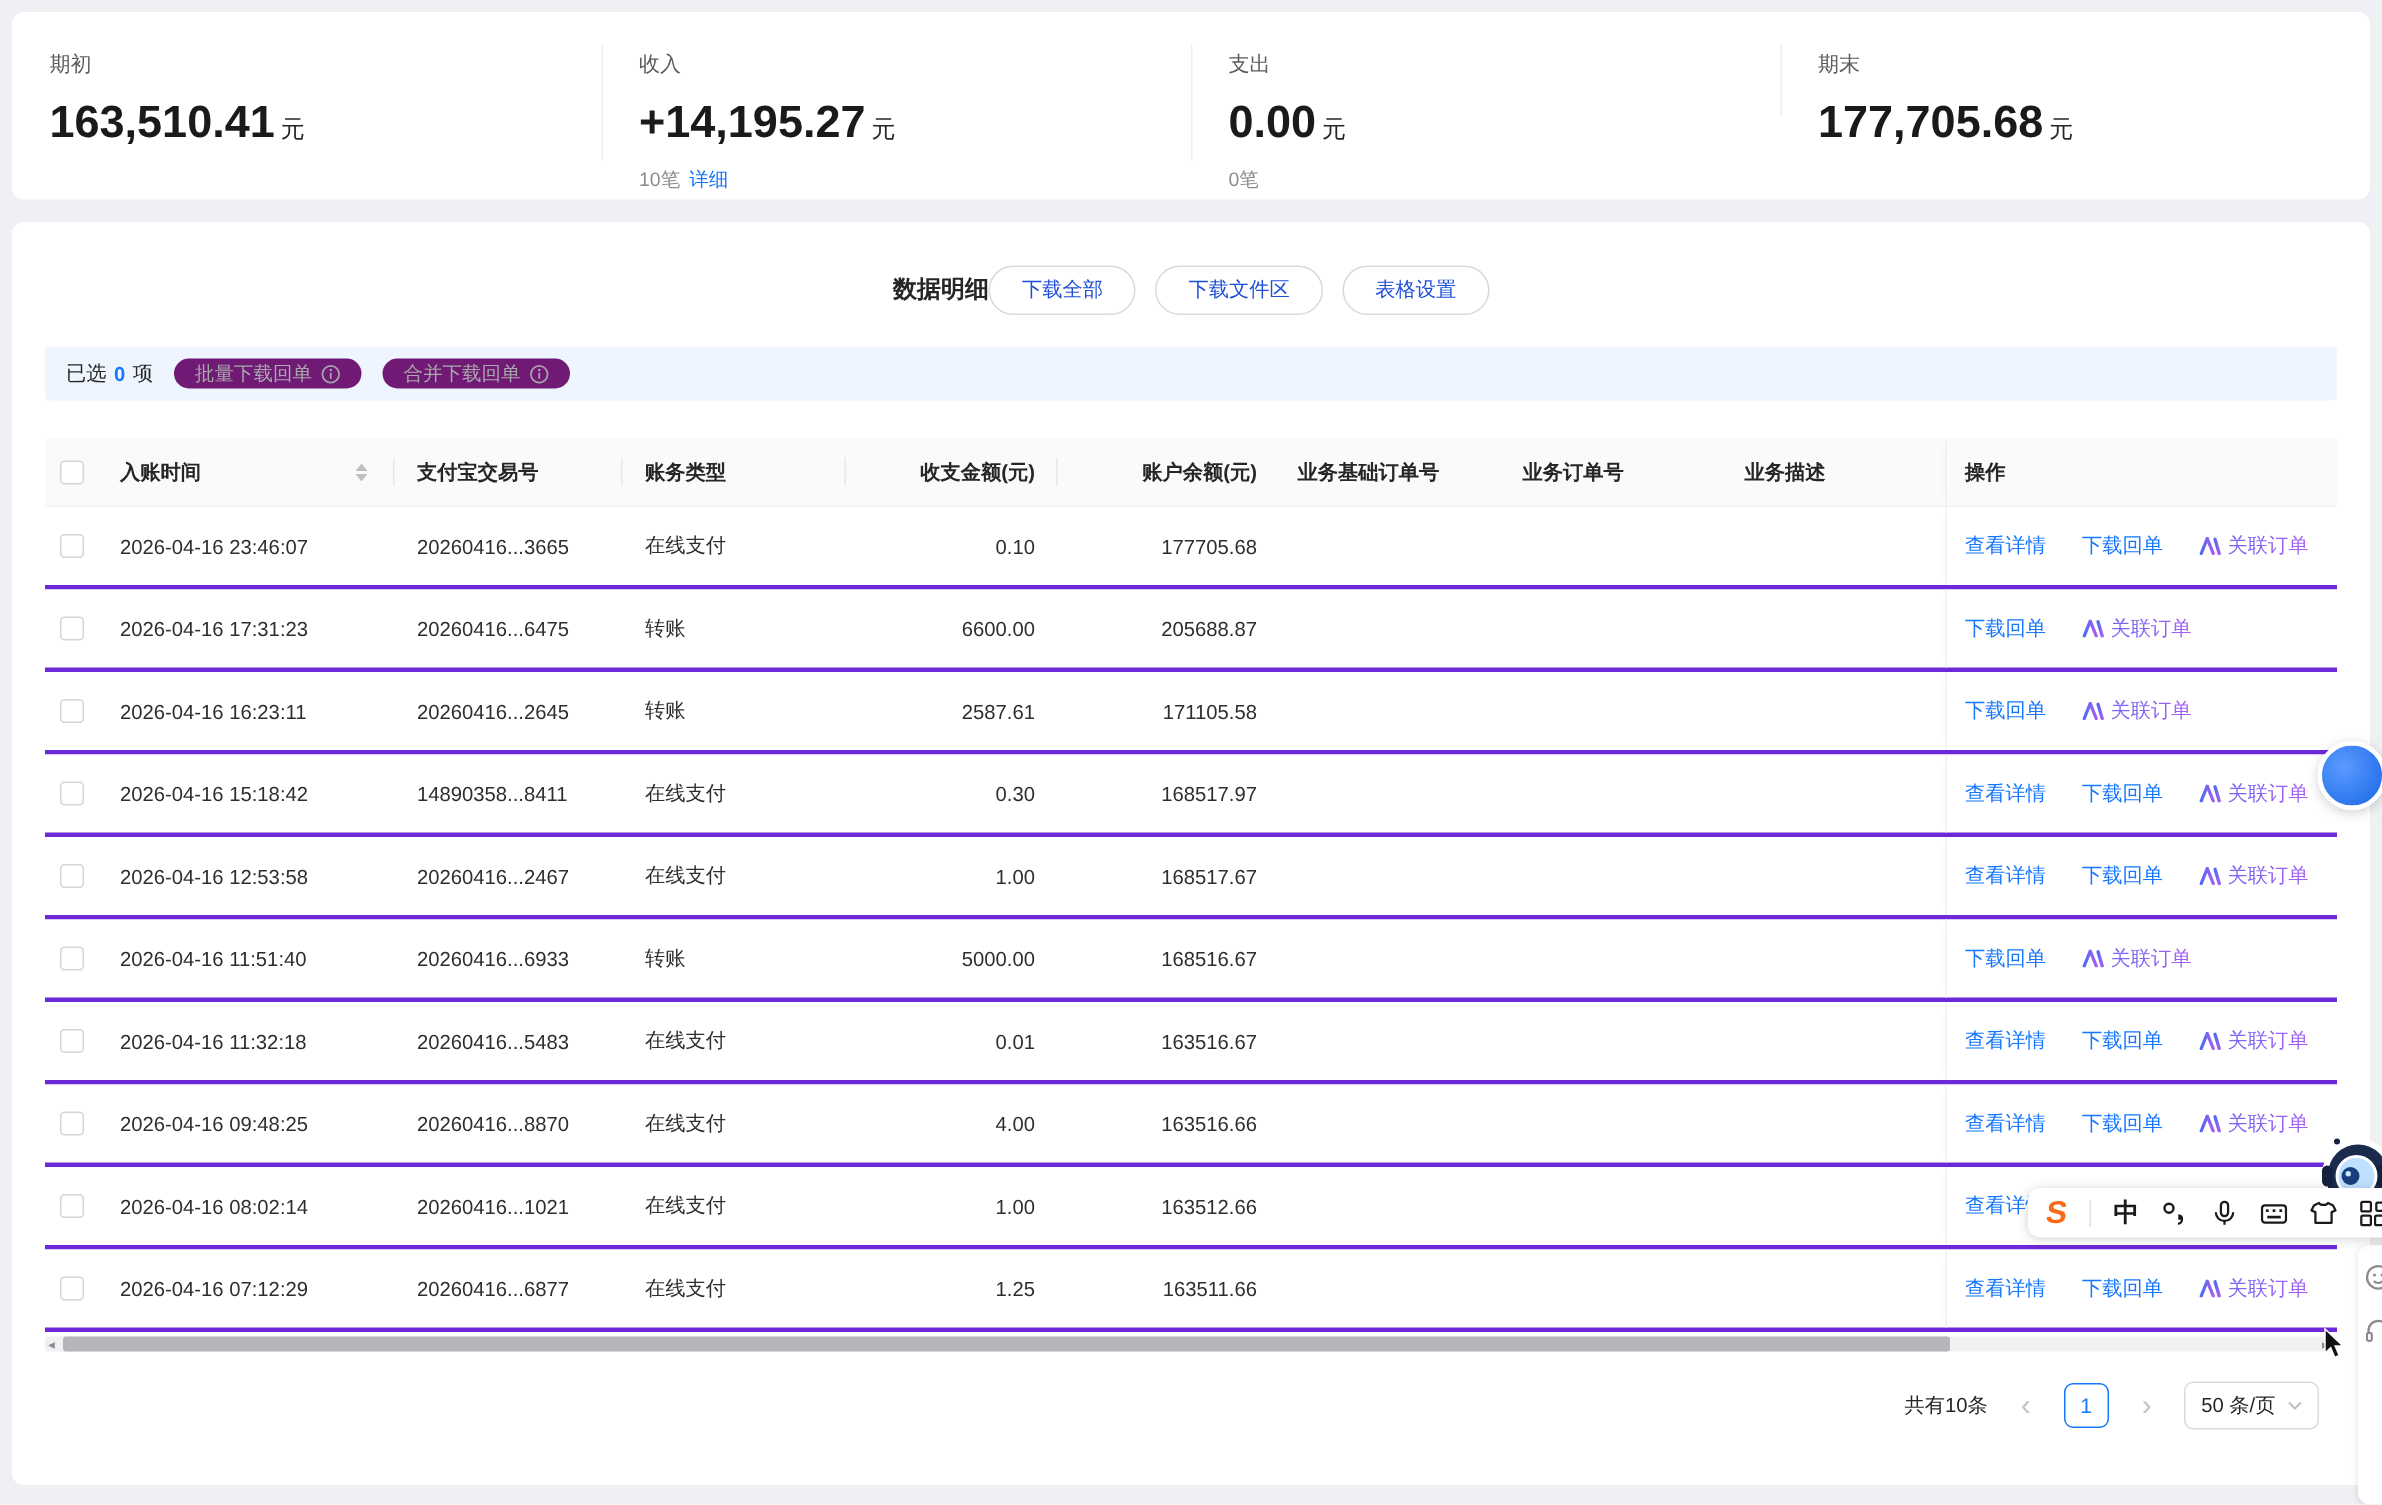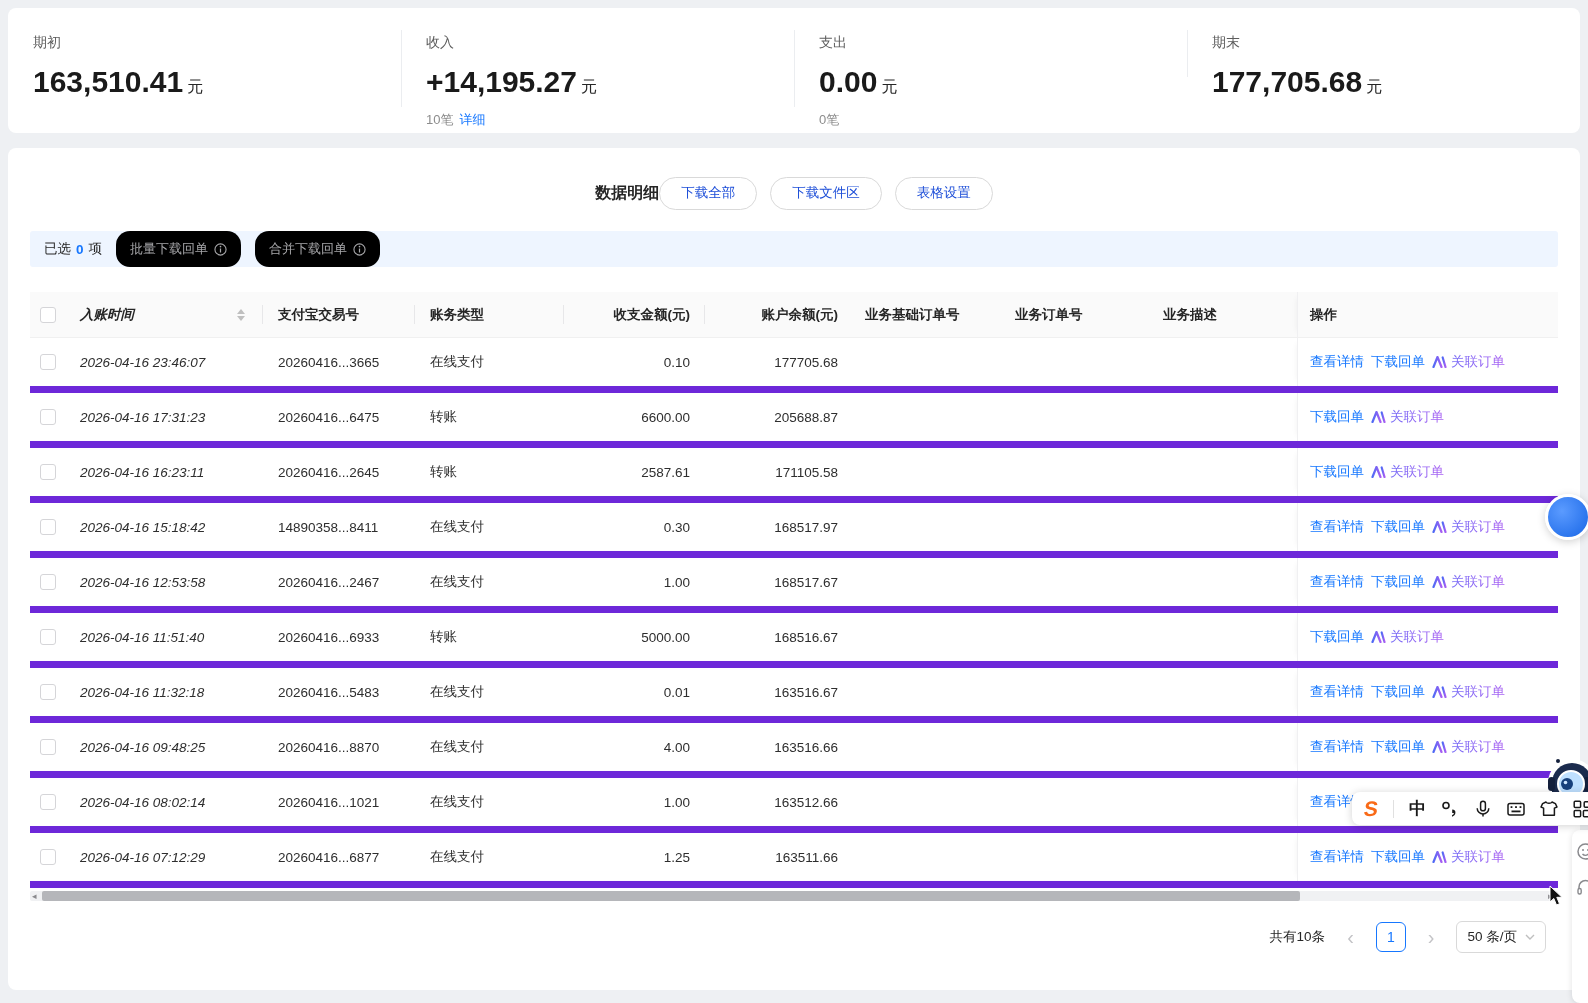--- a/index.html
+++ b/index.html
@@ -43,53 +43,53 @@
   }
 
   
   .select-bar {
     margin-top:21px; height:36px; background:#eef5ff; border-radius:3px;
     display:flex; align-items:center; padding:0 14px; gap:14px;
   }
   .sel-text { font-size:13.5px; color:#262626; display:flex; gap:5px; align-items:center; }
   .sel-count { color:#1677ff; font-weight:700; }
   .dis-btn {
-    height:36px; padding:0 14px; border:none; border-radius:14px; background:#000000;
+    height:20px; padding:0 14px; border:none; border-radius:14px; background:#701a75;
     color:#a8a8ab; font-size:13px; display:flex; align-items:center; gap:6px;
     cursor:not-allowed; font-family:inherit;
   }
   .info-ic { width:13px; height:13px; display:inline-block; }
 
   
   .tbl { margin-top:25px; }
   .tr { display:flex; align-items:center; }
-  .tr.body-row { height:55px; border-bottom:7px solid #6d28d9; background:#fff; }
+  .tr.body-row { height:55px; border-bottom:3px solid #6d28d9; background:#fff; }
   .tr.head-row { height:46px; background:#fafafa; border-bottom:1px solid #f0f0f0; font-weight:700; }
   .td { font-size:13.5px; color:#2e2e2e; position:relative; display:flex; align-items:center; height:100%; }
   .head-row .td { color:#262626; }
   .c0 { width:50px; padding-left:10px; }
-  .c1 { width:183px;font-style:italic; }
+  .c1 { width:183px; }
   .c2 { width:152px; padding-left:15px; }
   .c3 { width:149px; padding-left:15px; }
   .c4 { width:141px; padding-right:15px; justify-content:flex-end; }
   .c5 { width:140px; padding-right:7px;  justify-content:flex-end; }
   .c6 { width:155px; padding-left:20px; }
   .c7 { width:150px; padding-left:15px; }
   .c8 { width:147px; padding-left:13px; }
   .c9 { width:261px; padding-left:12px; border-left:1px solid #f0f0f2;
         box-shadow:-6px 0 6px -6px rgba(0,0,0,0.06); }
   .head-row .c1::after, .head-row .c2::after, .head-row .c3::after, .head-row .c4::after {
     content:""; position:absolute; right:0; top:13px; bottom:13px; width:1px; background:#e7e7e9;
   }
   .chk { width:16px; height:16px; border:1px solid #d5d5d8; border-radius:3px; background:#fff; cursor:pointer; }
   .sort-ic { margin-left:auto; margin-right:18px; display:flex; flex-direction:column; gap:2px; cursor:pointer; }
   .sort-ic i { width:0; height:0; border-left:4px solid transparent; border-right:4px solid transparent; }
   .sort-ic .up { border-bottom:5px solid #bfbfbf; }
   .sort-ic .dn { border-top:5px solid #bfbfbf; }
-  .acts { display:flex; gap:7px; align-items:center; }
+  .acts { display:flex; gap:24px; align-items:center; }
   .act-link { font-size:13.5px; color:#1677ff; text-decoration:none; cursor:pointer; white-space:nowrap; display:flex; align-items:center; gap:4px; }
   .act-link.purple {
     background:linear-gradient(90deg,#5f6bf7,#a75df2);
     -webkit-background-clip:text; background-clip:text; color:transparent;
   }
   .ai-ic { width:15px; height:12px; flex:0 0 auto; }
 
   
   .hscroll { margin-top:3px; height:10px; background:#f0f1f3; position:relative; border-radius:2px; }
   .hthumb { position:absolute; left:12px; top:0; width:1258px; height:10px; background:#b5b6ba; border-radius:2px; cursor:grab; }

